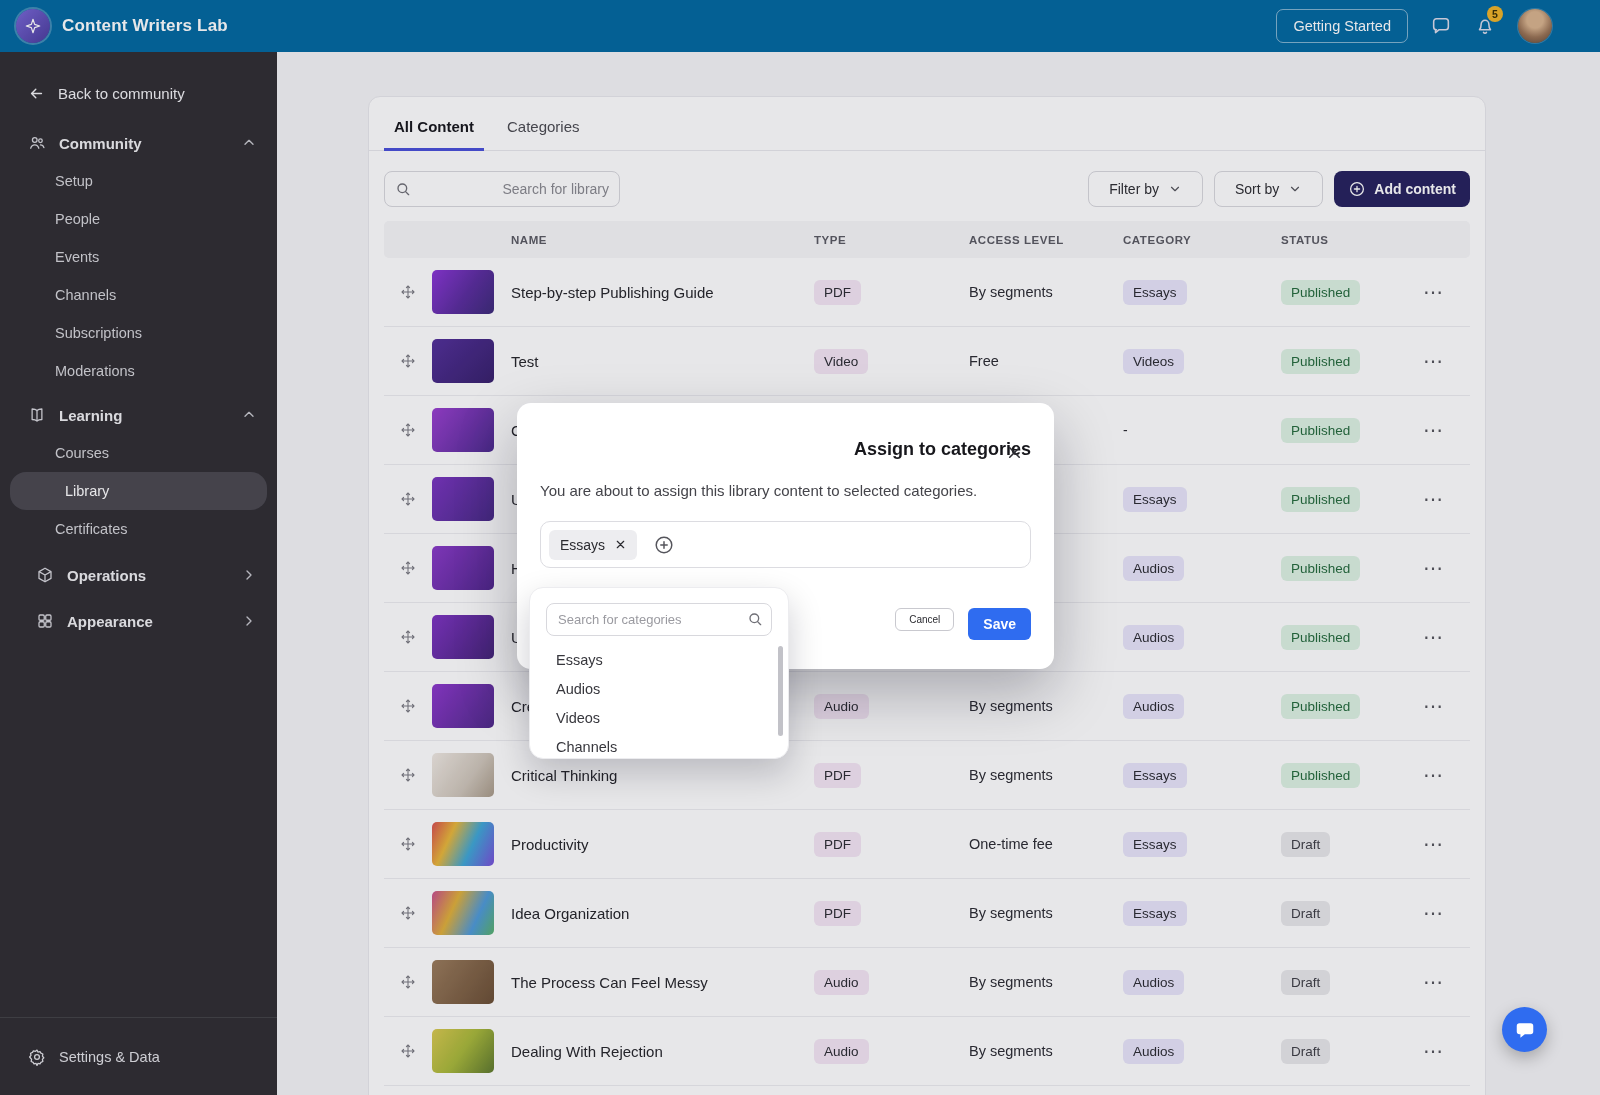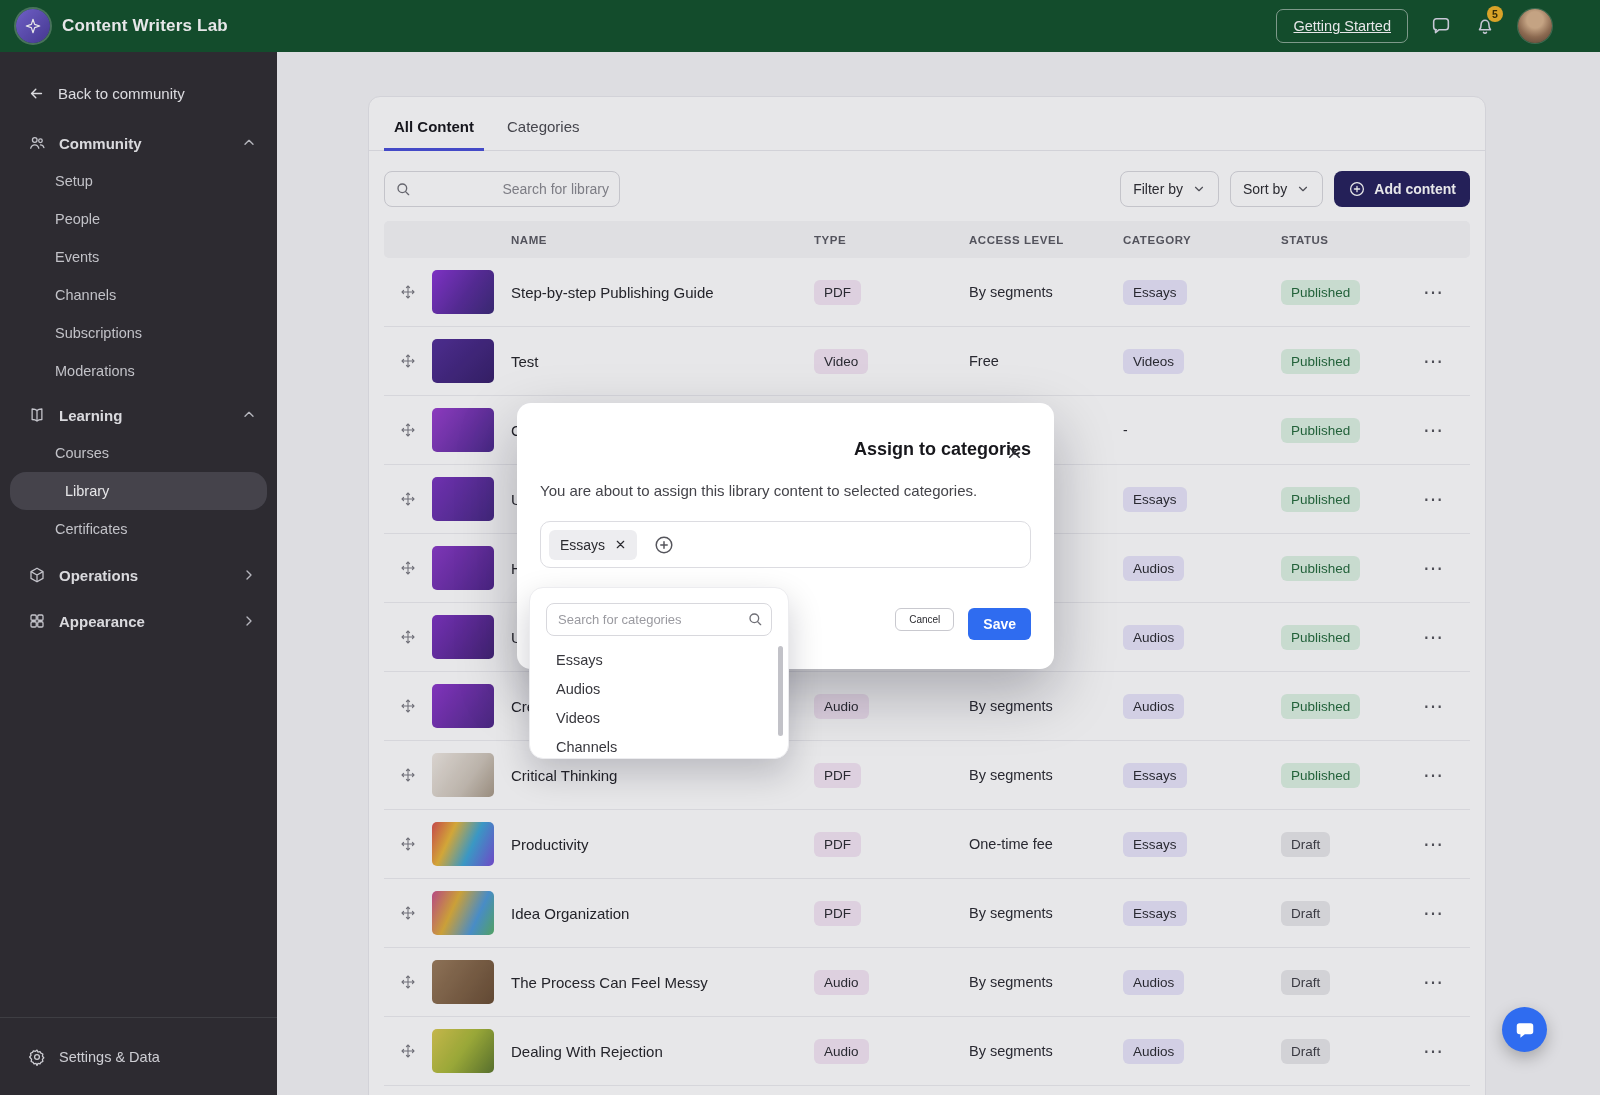--- a/index.html
+++ b/index.html
@@ -8,38 +8,38 @@
     position:relative;
     font-family:"Liberation Sans", sans-serif;
     background:#f4f4f6;
     color:#222;
   }
   svg { display:block; }
 
   
   .topbar {
     position:absolute; top:0; left:0; right:0; height:52px;
-    background:#14532d; z-index:10;
+    background:#0369a1; z-index:10;
     display:flex; align-items:center; justify-content:space-between;
     padding:0 48px 0 16px;
   }
   .brand-wrap { display:flex; align-items:center; gap:12px; }
   .logo {
     width:34px; height:34px; border-radius:50%;
     background:linear-gradient(135deg,#7a68d8,#4a3c9c);
     display:flex; align-items:center; justify-content:center;
     box-shadow:0 0 0 2px rgba(255,255,255,0.25);
     cursor:pointer;
   }
   .brand { color:#fff; font-size:17px; font-weight:700; letter-spacing:.2px; }
   .topbar-right { display:flex; align-items:center; gap:22px; }
   .ghost-btn {
     height:34px; padding:0 16px; background:transparent;
     border:1px solid rgba(255,255,255,0.5); border-radius:7px;
-    color:#fff; font-size:14.5px; font-family:inherit; cursor:pointer;text-decoration:underline;
+    color:#fff; font-size:14.5px; font-family:inherit; cursor:pointer;
   }
   .tb-icon { color:#dcdcea; position:relative; cursor:pointer; }
   .badge-count {
     position:absolute; top:-9px; right:-7px;
     min-width:16px; height:16px; border-radius:50%;
     background:#f0b429; color:#3a2f05;
     font-size:10.5px; font-weight:700; line-height:16px; text-align:center;
   }
   .avatar {
     width:34px; height:34px; border-radius:50%; cursor:pointer;
@@ -66,21 +66,21 @@
   .section-header .chev { margin-left:auto; color:#c9c9cf; }
   .section-header .sh-icon { color:#d9d9de; }
   .subitem {
     height:38px; line-height:38px; padding-left:55px;
     font-size:14.5px; color:#d6d6da; cursor:pointer;
   }
   .subitem.selected {
     background:#4b4950; border-radius:16px;
     margin:0 10px; color:#fff;
   }
-  .mt8 { margin-top:8px; }
+  .mt8 { margin-top:8px;margin-left:8px; }
   .mt6 { margin-top:6px; }
   .sidebar-footer {
     margin-top:auto; border-top:1px solid #434347; height:78px;
     display:flex; align-items:center; gap:13px; padding:0 28px;
     font-size:14.5px; color:#e2e2e6; cursor:pointer;
   }
 
   
   .content { position:absolute; top:52px; left:277px; right:0; bottom:0; overflow:hidden; }
   .card {
@@ -102,21 +102,21 @@
   .search-box input {
     width:100%; height:36px; border:1px solid #d8d8dd; border-radius:8px;
     padding:0 10px 0 34px; font-size:14px; color:#333; font-family:inherit;
     background:#fff; outline:none;text-align:right;
   }
   .search-box input::placeholder { color:#8a8a90; }
   .search-box .mag { position:absolute; left:11px; top:10px; color:#6f6f76; }
   .toolbar-right { margin-left:auto; display:flex; align-items:center; gap:11px; }
   .select-btn {
     height:36px; border:1px solid #d8d8dd; background:#fff; border-radius:8px;
-    padding:0 12px; font-size:14px; color:#2e2e33; font-family:inherit;
+    padding:0 20px; font-size:14px; color:#2e2e33; font-family:inherit;
     display:flex; align-items:center; gap:9px; cursor:pointer;
   }
   .select-btn .chev { color:#55555c; }
   .add-btn {
     height:36px; background:#26225e; color:#fff; border:none; border-radius:8px;
     padding:0 14px; font-size:14px; font-weight:600; font-family:inherit;
     display:flex; align-items:center; gap:8px; cursor:pointer;
   }
 
   .table { margin:0 15px; }

